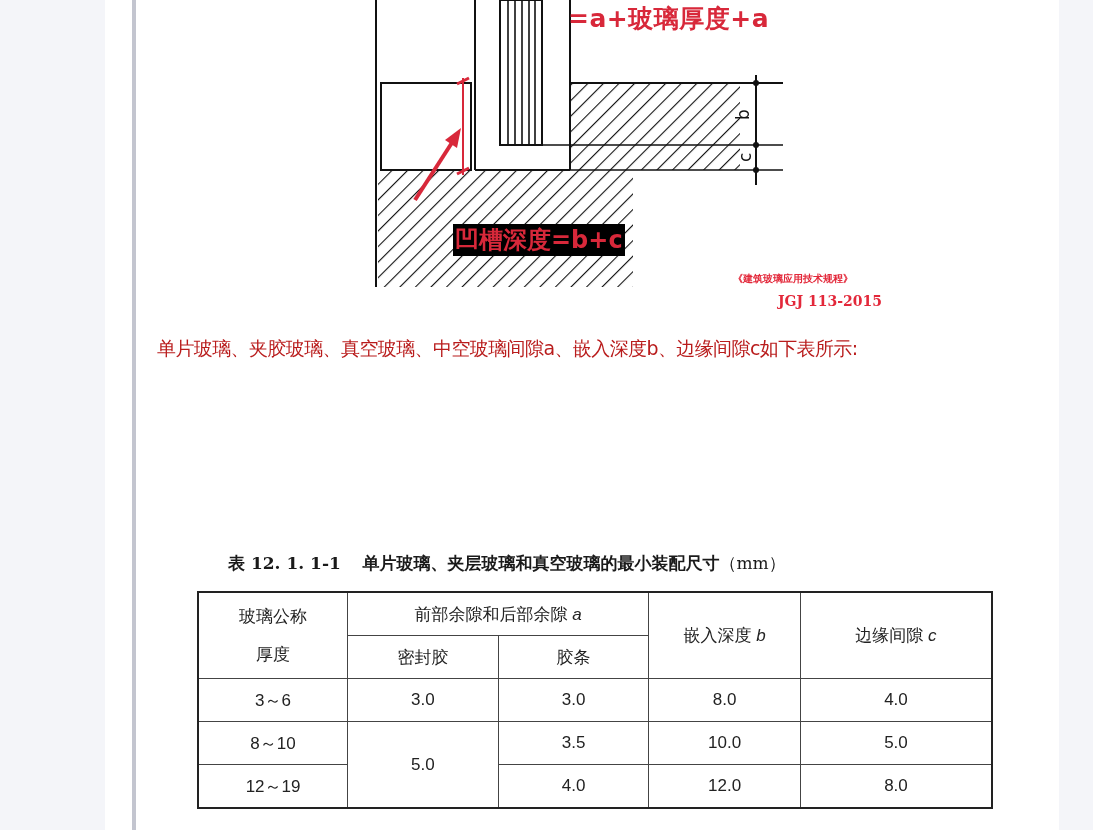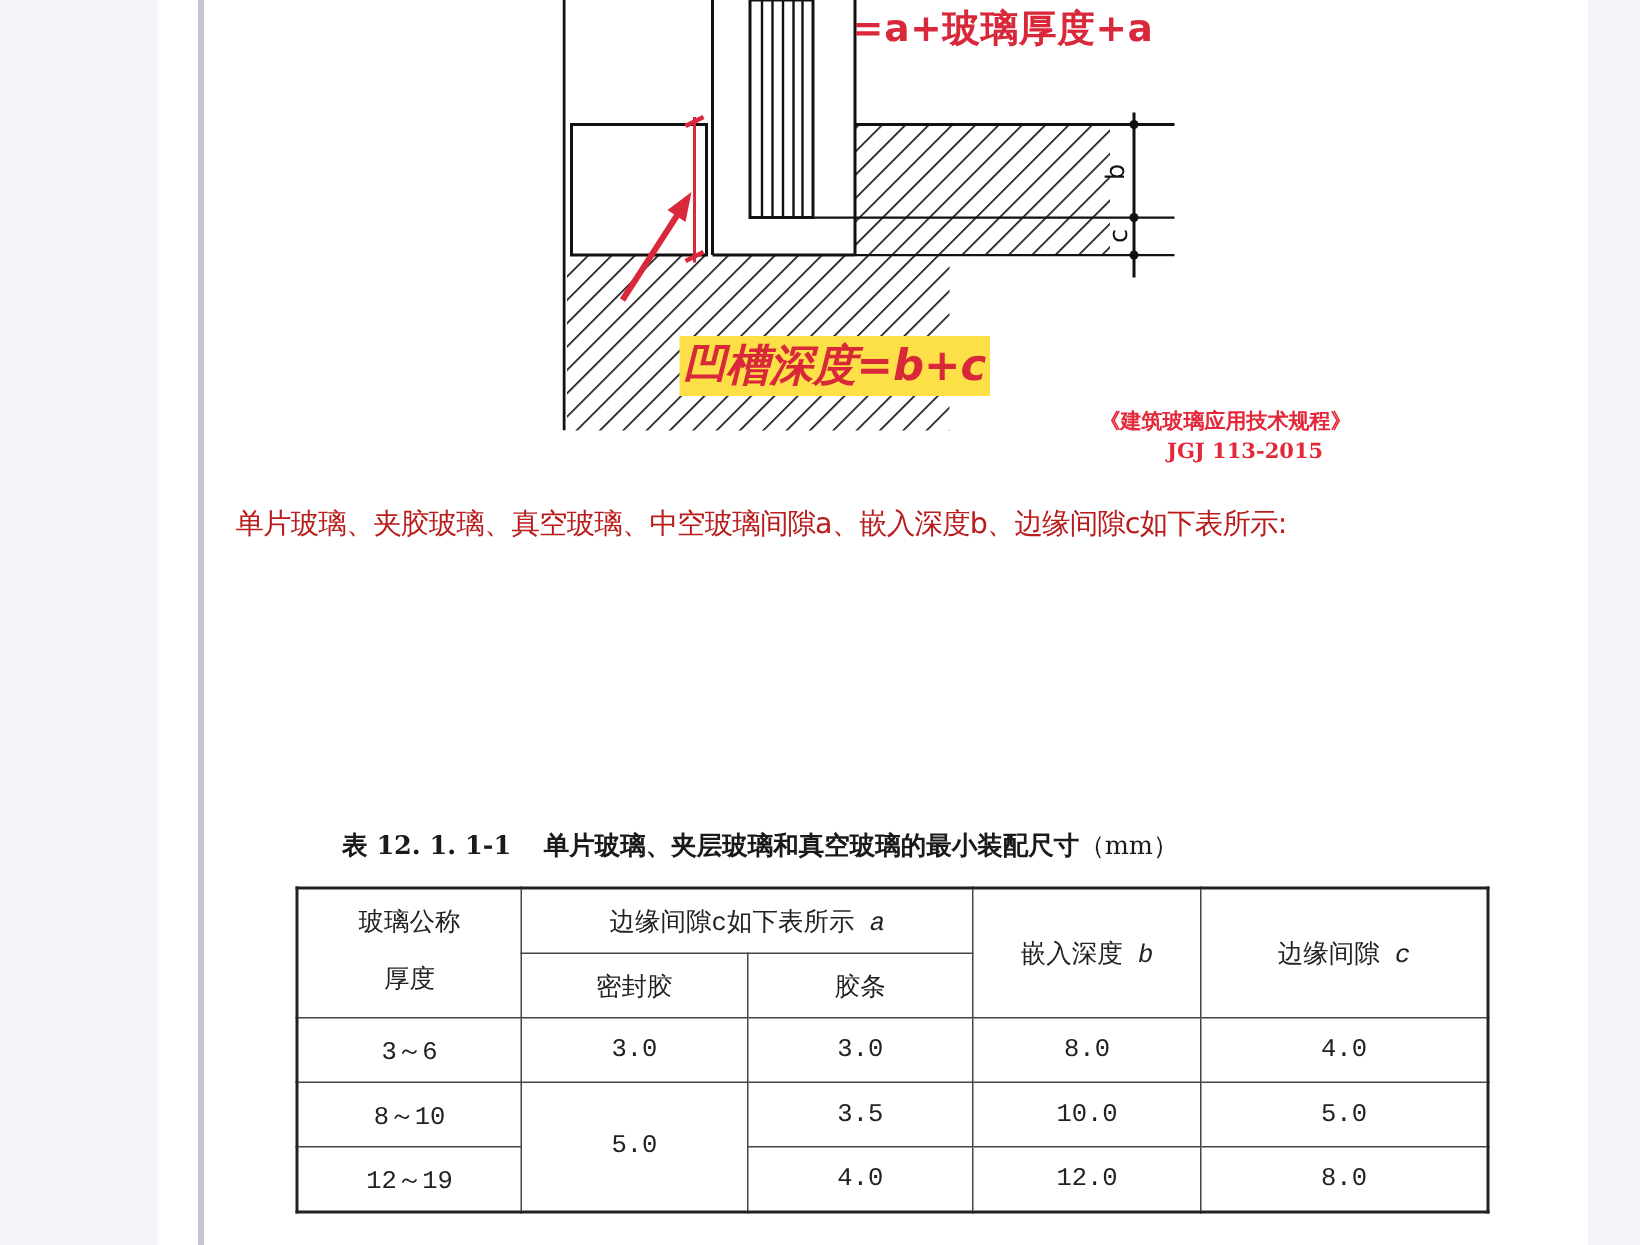--- a/index.html
+++ b/index.html
@@ -35,30 +35,29 @@
     }
     .figure svg { display: block; }
     .fig-formula-a {
       position: absolute; left: 568px; top: 2px;
       color: #d8283a; font-weight: bold; font-size: 25px; letter-spacing: 0.5px;
       font-family: "DejaVu Sans", sans-serif;
       white-space: nowrap;
     }
     .fig-formula-bc {
       position: absolute; left: 453px; top: 224px;
-      color: #d8283a; font-weight: bold; font-size: 29px;
-      font-family: "DejaVu Sans", sans-serif;
-      white-space: nowrap;
-      background: #fde047;
+      color: #d8283a; font-weight: bold; font-size: 24px;
+      font-family: "DejaVu Sans", sans-serif;
+      white-space: nowrap;
+      background: #000000;
       padding: 0 2px;
-      font-style: italic;
     }
     .fig-source-title {
       position: absolute; left: 733px; top: 272px;
-      color: #e3283a; font-weight: bold; font-size: 14px;
+      color: #e3283a; font-weight: bold; font-size: 10px;
       font-family: "DejaVu Serif", serif;
       white-space: nowrap;
     }
     .fig-source-code {
       position: absolute; left: 778px; top: 293px;
       color: #e3283a; font-weight: bold; font-size: 14px;
       font-family: "DejaVu Serif", serif;
       white-space: nowrap;
     }
 
@@ -85,21 +84,21 @@
       font-family: "DejaVu Serif", serif;
       font-size: 17px; color: #1a1a1a; white-space: nowrap;
     }
     .table-title .bold { font-weight: bold; }
     .table-title .unit { font-weight: normal; }
 
     table.spec {
       position: absolute; left: 197px; top: 591px;
       width: 796px;
       border-collapse: collapse;
-      font-family: Liberation Mono, monospace;
+      font-family: Liberation Sans, sans-serif;
       font-size: 17px; color: #222;
       border: 2px solid #222;
     }
     table.spec td, table.spec th {
       border: 1px solid #444;
       text-align: center;
       font-weight: normal;
       padding: 0;
     }
     table.spec .h1 th { height: 42px; }
@@ -191,21 +190,21 @@
         <col style="width:152px">
         <col style="width:192px">
     </colgroup>
     <thead>
       <tr class="h1">
         <th rowspan="2" style="line-height:38px;">
           <span>玻璃公称</span><br>
           <span>厚度</span>
         </th>
         <th colspan="2">
-          <span>边缘间隙c如下表所示</span>
+          <span>前部余隙和后部余隙</span>
           <span class="ital">a</span>
         </th>
         <th rowspan="2">
           <span>嵌入深度</span>
           <span class="ital">b</span>
         </th>
         <th rowspan="2">
           <span>边缘间隙</span>
           <span class="ital">c</span>
         </th>

